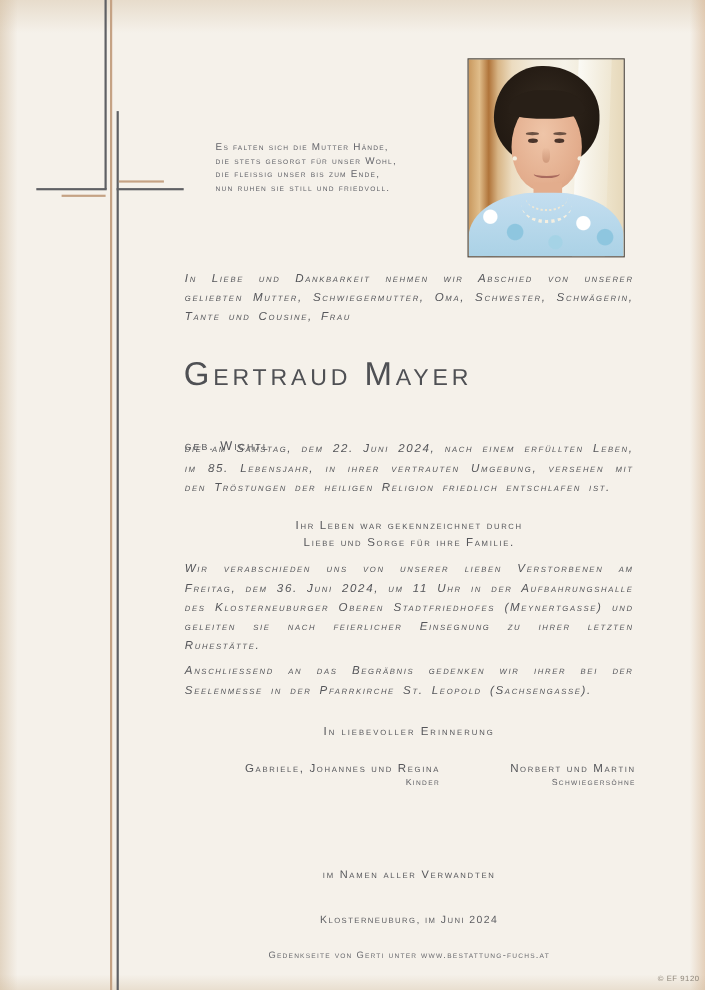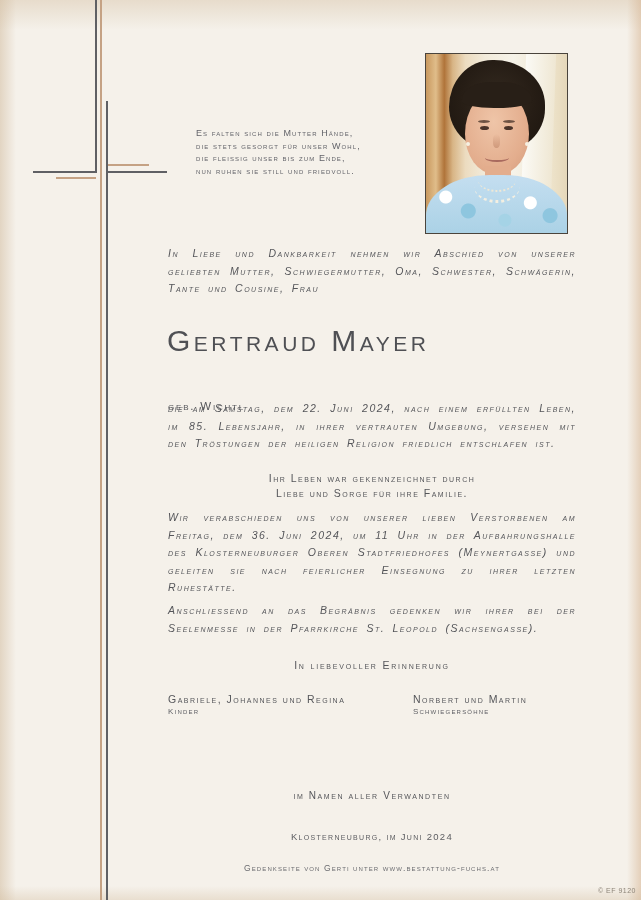--- a/index.html
+++ b/index.html
@@ -86,21 +86,21 @@
   .name{left:167px;top:324px;font-size:30px;letter-spacing:3.5px;color:#4f5054;}
   .maiden{left:168px;top:360px;font-size:11.5px;letter-spacing:1.8px;margin-top:40px;}
   .death{top:400px;}
   .tribute{left:168px;top:471px;width:408px;font-size:10.5px;line-height:15px;
     letter-spacing:1.5px;text-align:center;}
   .farewell{top:509px;}
   .mass{top:602px;}
   .remember{left:168px;top:659px;width:408px;font-size:10.5px;
     letter-spacing:1.8px;text-align:center;}
   .mourners{left:168px;top:692px;width:410px;display:flex;justify-content:space-between;}
-  .mcol{text-align:left;font-variant:small-caps;}
+  .mcol{text-align:right;font-variant:small-caps;}
   .mcol-left{width:232px;} .mcol-right{width:165px;}
   .mnames{font-size:10.5px;letter-spacing:1.5px;line-height:14px;}
   .mrel{font-size:8px;letter-spacing:1.2px;color:#606166;line-height:12px;}
   .grandkids{left:168px;top:730px;width:408px;text-align:center;}
   .gline{font-size:10.5px;letter-spacing:1.5px;line-height:16.5px;}
   .closing{left:168px;top:790px;width:408px;font-size:10px;
     letter-spacing:1.6px;text-align:center;}
   .placedate{left:168px;top:831px;width:408px;font-size:9.5px;
     letter-spacing:1.3px;text-align:center;color:#5c5d61;}
   .memorial{left:168px;top:863px;width:408px;font-size:8.5px;

